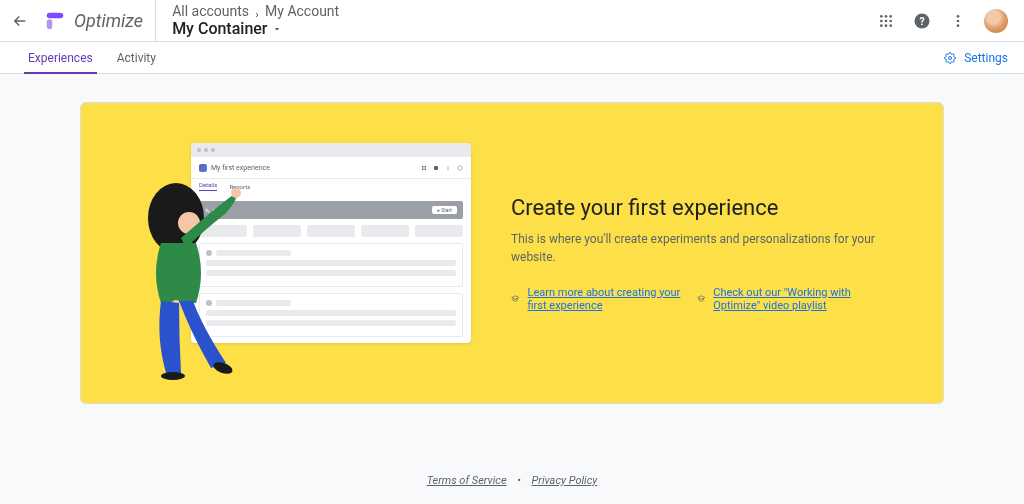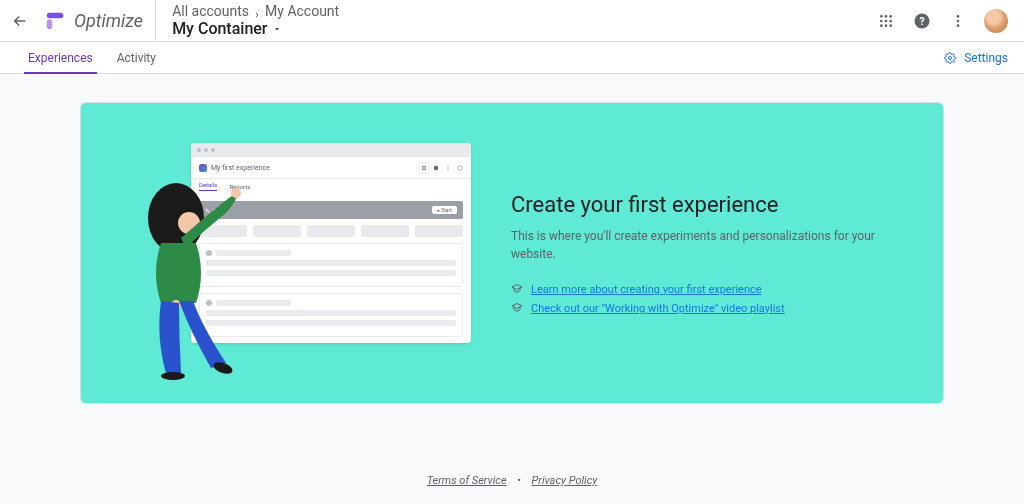--- a/index.html
+++ b/index.html
@@ -17,21 +17,21 @@
 .header-icon { width: 20px; height: 20px; color: #5f6368; cursor: pointer; display: flex; align-items: center; justify-content: center; }
 .avatar { width: 24px; height: 24px; border-radius: 50%; background: radial-gradient(circle at 40% 35%, #f4c9a8 0%, #f4c9a8 30%, #e0a070 50%, #d09050 70%); cursor: pointer; }
 
 .tabbar { height: 32px; background: #fff; border-bottom: 1px solid #dadce0; display: flex; padding: 0 16px; }
 .tab { font-size: 12px; padding: 0 12px; height: 100%; display: flex; align-items: center; cursor: pointer; color: #5f6368; position: relative; }
 .tab.active { color: #673ab7; }
 .tab.active::after { content: ''; position: absolute; bottom: -1px; left: 8px; right: 8px; height: 2px; background: #673ab7; }
 .settings-link { margin-left: auto; font-size: 12px; color: #1a73e8; display: flex; align-items: center; gap: 8px; cursor: pointer; }
 
 .main { padding: 28px 80px 0; }
-.card { background: #5eead4; border: 1px solid #dadce0; border-radius: 6px; padding: 40px 50px; display: flex; gap: 40px; min-height: 300px; align-items: center; }
+.card { background: #fde047; border: 1px solid #dadce0; border-radius: 6px; padding: 40px 50px; display: flex; gap: 40px; min-height: 300px; align-items: center; }
 .illustration { flex: 0 0 340px; position: relative; height: 220px; }
 .browser-mock { position: absolute; top: 0; left: 60px; width: 280px; height: 200px; background: #fff; border-radius: 4px; box-shadow: 0 1px 3px rgba(0,0,0,0.12); }
 .browser-top { height: 14px; background: #e8eaed; border-radius: 4px 4px 0 0; display: flex; align-items: center; padding: 0 6px; gap: 3px; }
 .dot { width: 4px; height: 4px; border-radius: 50%; background: #bdc1c6; }
 .browser-header { height: 22px; border-bottom: 1px solid #e8eaed; display: flex; align-items: center; padding: 0 8px; font-size: 7px; color: #5f6368; justify-content: space-between; }
 .bh-left { display: flex; align-items: center; gap: 4px; }
 .bh-right { display: flex; align-items: center; gap: 6px; color: #5f6368; }
 .mini-logo { width: 8px; height: 8px; background: linear-gradient(135deg,#7b4fb7,#3b8edb); border-radius: 2px; }
 .bh-dots { width: 6px; height: 6px; display: inline-block; }
 .browser-tabs { height: 14px; display: flex; font-size: 6px; padding: 0 8px; gap: 12px; align-items: center; color: #5f6368; }
@@ -46,21 +46,21 @@
 .skel-line { background: #e8eaed; height: 6px; border-radius: 2px; margin-bottom: 4px; }
 .skel-line.short { width: 30%; }
 .skel-dot { width: 6px; height: 6px; border-radius: 50%; background: #bdc1c6; margin-right: 4px; display: inline-block; }
 
 .person { position: absolute; bottom: -20px; left: 0; width: 120px; height: 210px; }
 
 .content { flex: 1; max-width: 400px; }
 .content h1 { font-size: 22px; font-weight: 400; color: #202124; margin-bottom: 10px; }
 .content p { font-size: 12px; color: #5f6368; margin-bottom: 20px; line-height: 1.5; }
 .cta { background: #1a73e8; color: #fff; font-size: 12px; padding: 8px 16px; border: none; border-radius: 4px; cursor: pointer; margin-bottom: 24px; }
-.links { display: flex; flex-direction: column; gap: 6px; }
+.links { display: flex; flex-direction: row; gap: 6px; }
 .link-row { display: flex; align-items: center; gap: 8px; font-size: 11px; }
 .link-icon { width: 12px; height: 12px; color: #5f6368; }
 .link-row a { color: #1a73e8; text-decoration: underline; cursor: pointer; }
 
 .footer { text-align: center; font-size: 11px; color: #5f6368; margin-top: 70px; font-style: italic; }
 .footer a { color: #5f6368; text-decoration: underline; cursor: pointer; }
 .footer .sep { margin: 0 8px; }
 </style>
 </head>
 <body>

